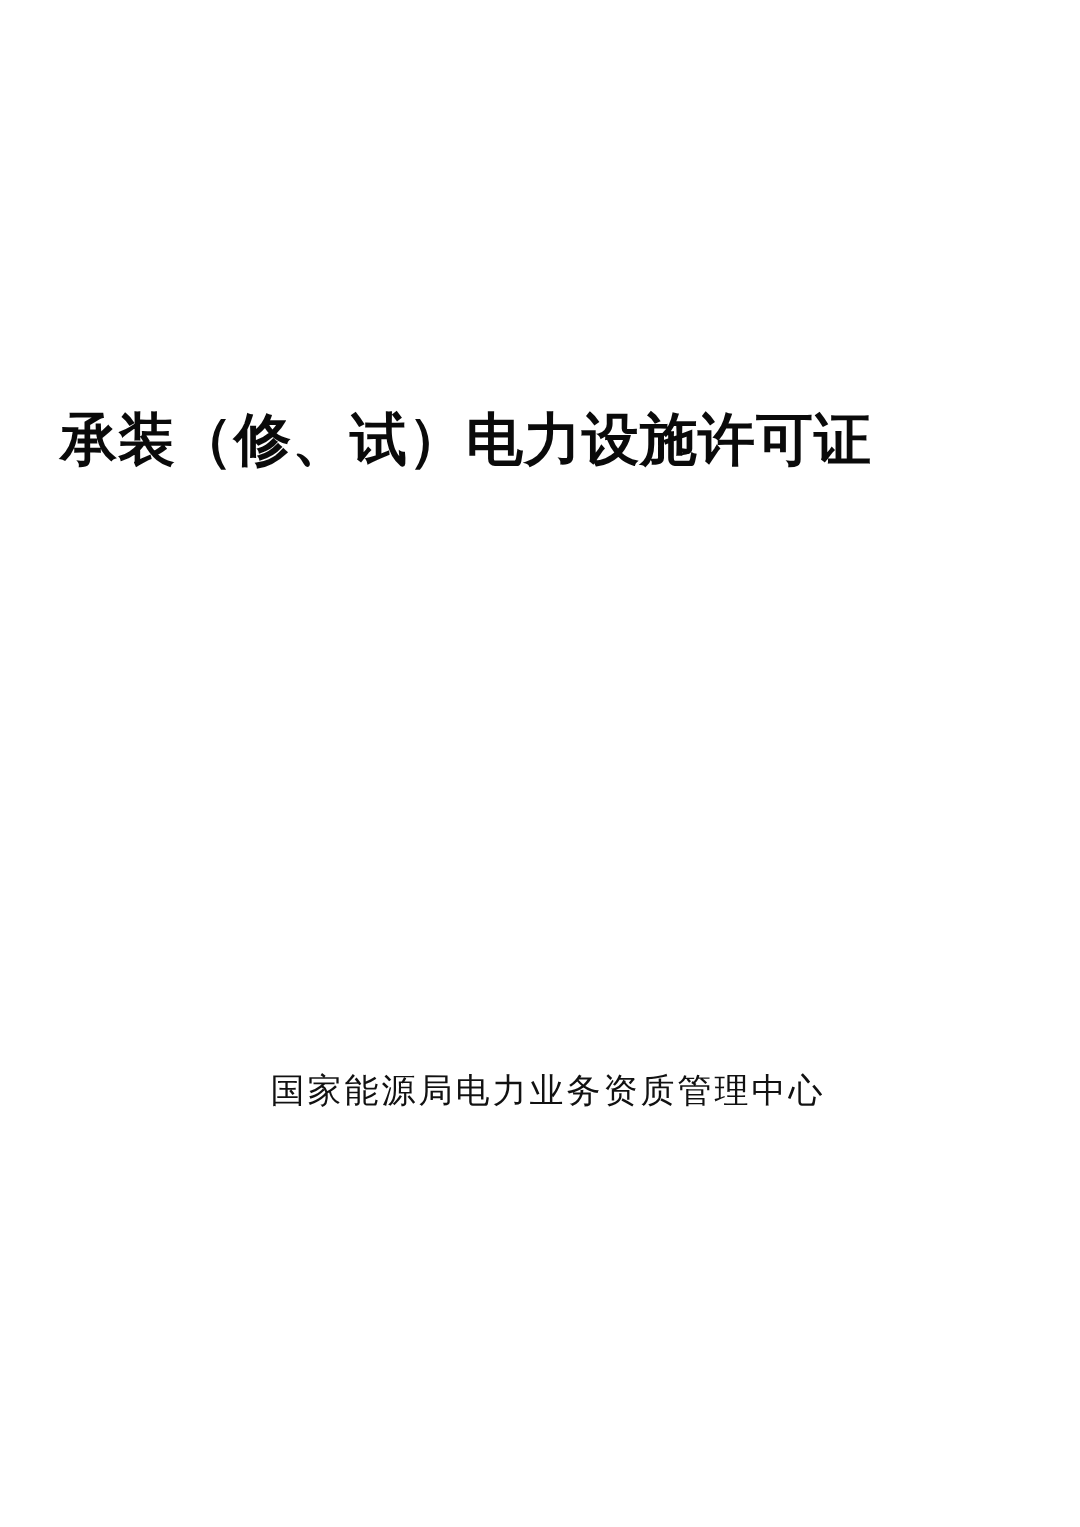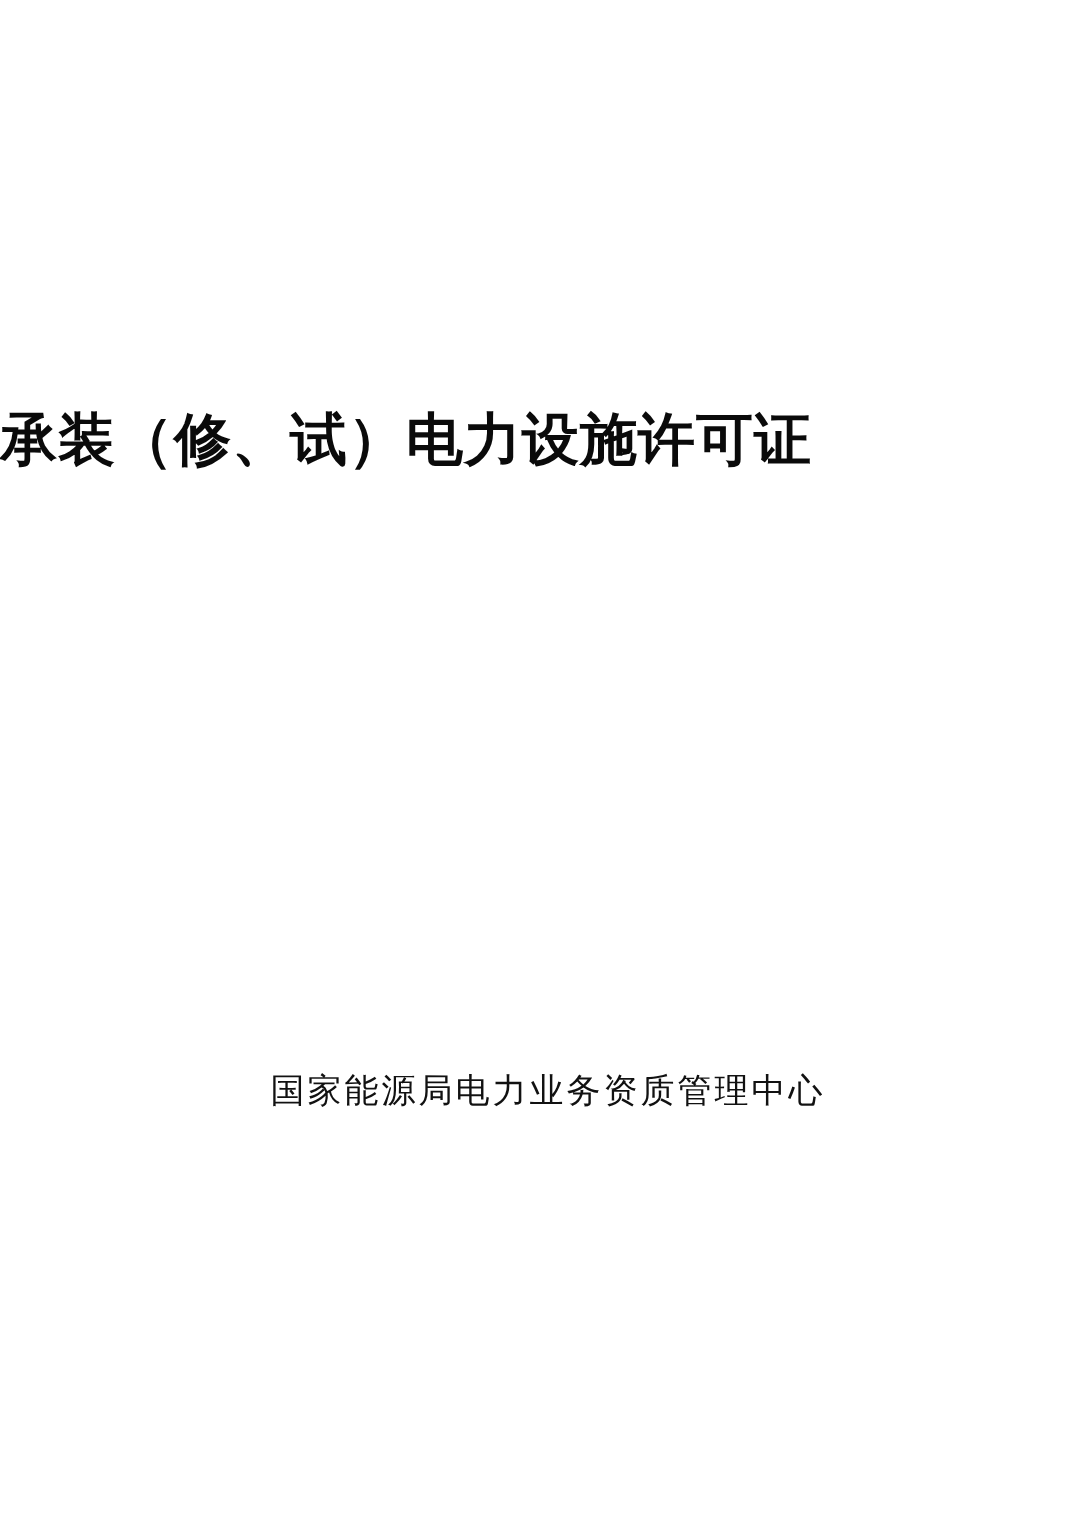--- a/index.html
+++ b/index.html
@@ -17,21 +17,21 @@
     height: 1527px;
     background: #ffffff;
     overflow: hidden;
     box-sizing: border-box;
   }
   .title-block {
     position: absolute;
     top: 400px;
     left: 0;
     width: 872px;
-    text-align: left;
+    text-align: right;
   }
   .title-line {
     font-family: "DejaVu Serif", "Liberation Serif", serif;
     font-weight: 700;
     font-size: 57px;
     line-height: 78px;
     letter-spacing: 1px;
     color: #0a0a0a;
     white-space: nowrap;
   }

